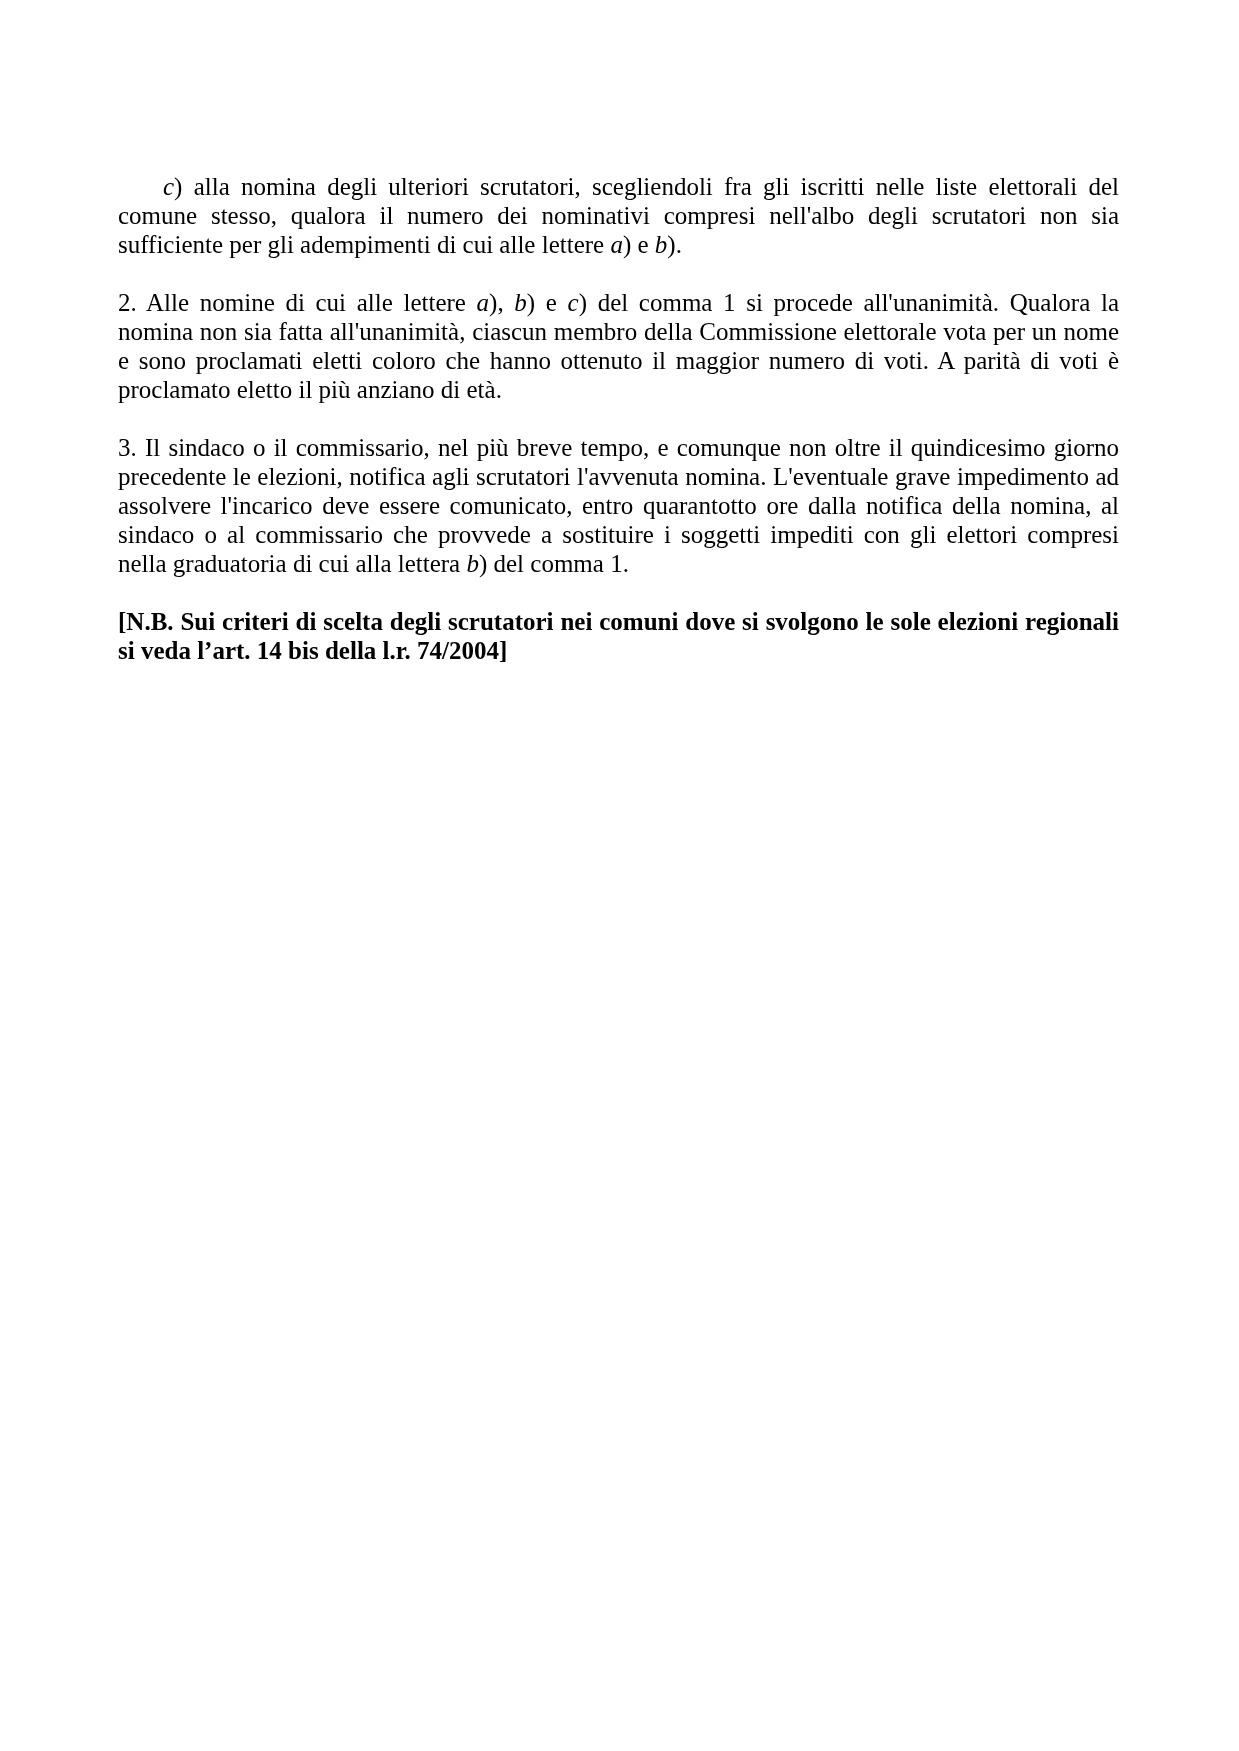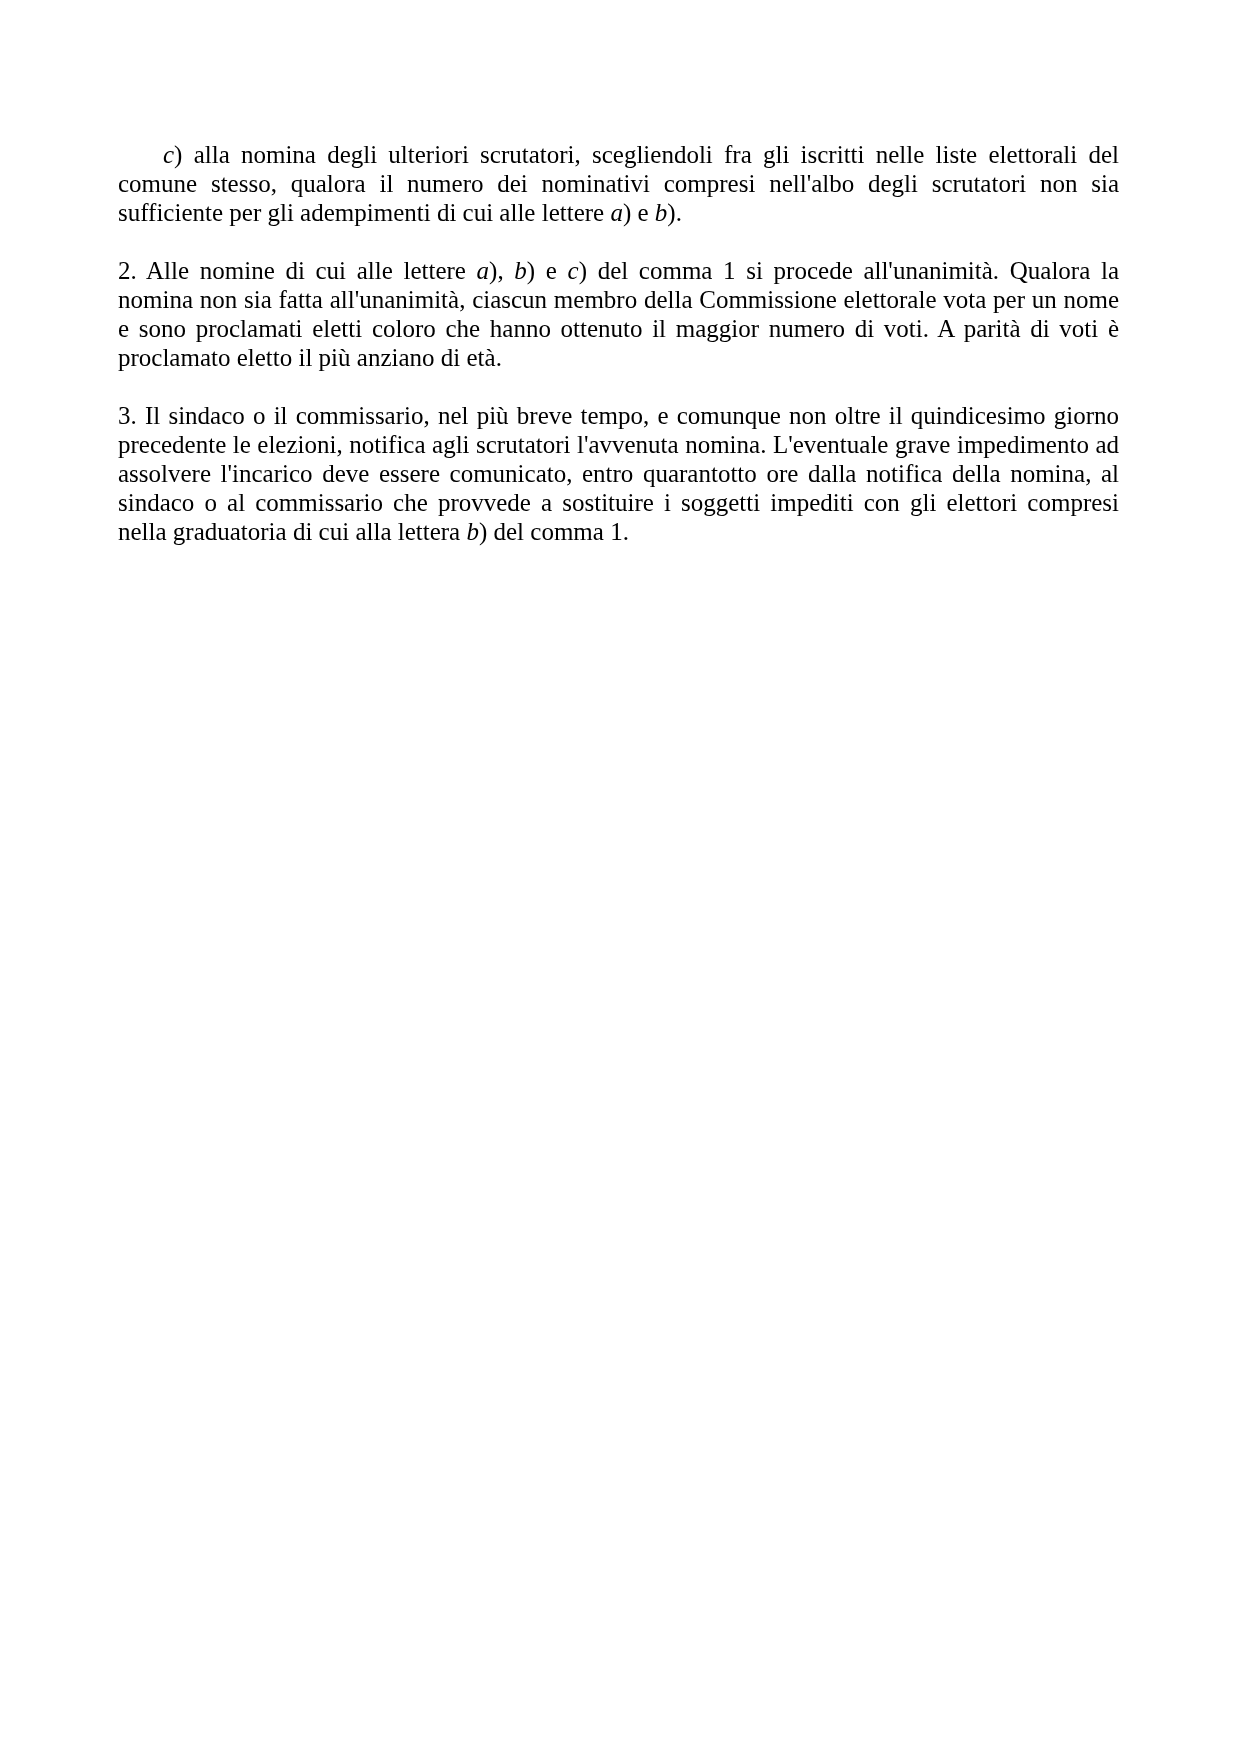--- a/index.html
+++ b/index.html
@@ -24,30 +24,32 @@
   }
   .para {
     margin: 0 0 29px 0;
     font-size: 25px;
     line-height: 29px;
     text-align: justify;
     color: #000000;
   }
   .para.first-indent {
     text-indent: 45px;
+    margin-top: 32px;
   }
   .para.bold {
     font-weight: bold;
   }
   .seg-i {
     font-style: italic;
   }
 </style>
 </head>
 <body>
 
 <div class="page">
   <div class="content">
     <p class="para first-indent"><span class="seg-i">c</span><span>) alla nomina degli ulteriori scrutatori, scegliendoli fra gli iscritti nelle liste elettorali del comune stesso, qualora il numero dei nominativi compresi nell'albo degli scrutatori non sia sufficiente per gli adempimenti di cui alle lettere </span><span class="seg-i">a</span><span>) e </span><span class="seg-i">b</span><span>).</span></p>
     <p class="para"><span>2. Alle nomine di cui alle lettere </span><span class="seg-i">a</span><span>), </span><span class="seg-i">b</span><span>) e </span><span class="seg-i">c</span><span>) del comma 1 si procede all'unanimità. Qualora la nomina non sia fatta all'unanimità, ciascun membro della Commissione elettorale vota per un nome e sono proclamati eletti coloro che hanno ottenuto il maggior numero di voti. A parità di voti è proclamato eletto il più anziano di età.</span></p>
     <p class="para"><span>3. Il sindaco o il commissario, nel più breve tempo, e comunque non oltre il quindicesimo giorno precedente le elezioni, notifica agli scrutatori l'avvenuta nomina. L'eventuale grave impedimento ad assolvere l'incarico deve essere comunicato, entro quarantotto ore dalla notifica della nomina, al sindaco o al commissario che provvede a sostituire i soggetti impediti con gli elettori compresi nella graduatoria di cui alla lettera </span><span class="seg-i">b</span><span>) del comma 1.</span></p>
+    <p class="para bold"><span>[N.B. Sui criteri di scelta degli scrutatori nei comuni dove si svolgono le sole elezioni regionali si veda l’art. 14 bis della l.r. 74/2004]</span></p>
   </div>
 </div>
 
 </body></html>

